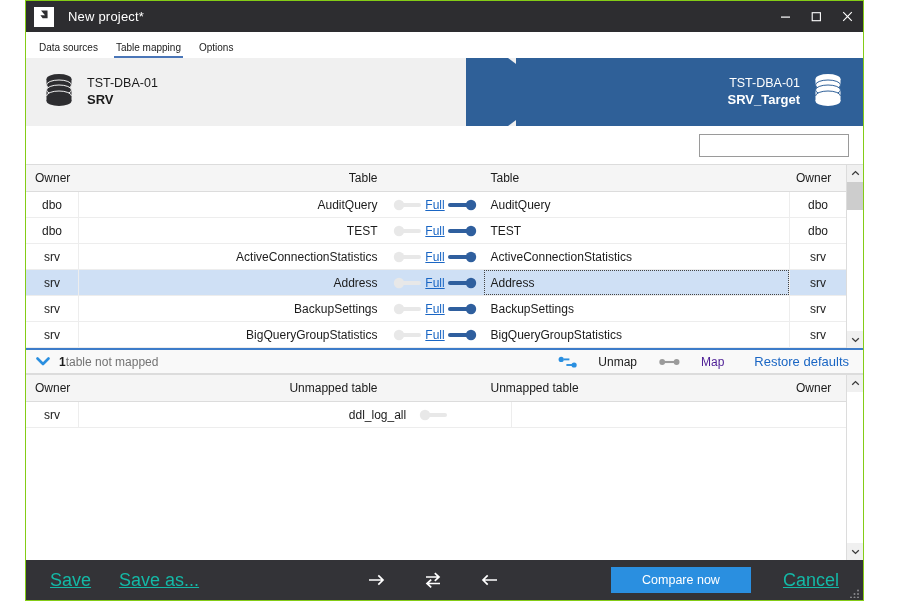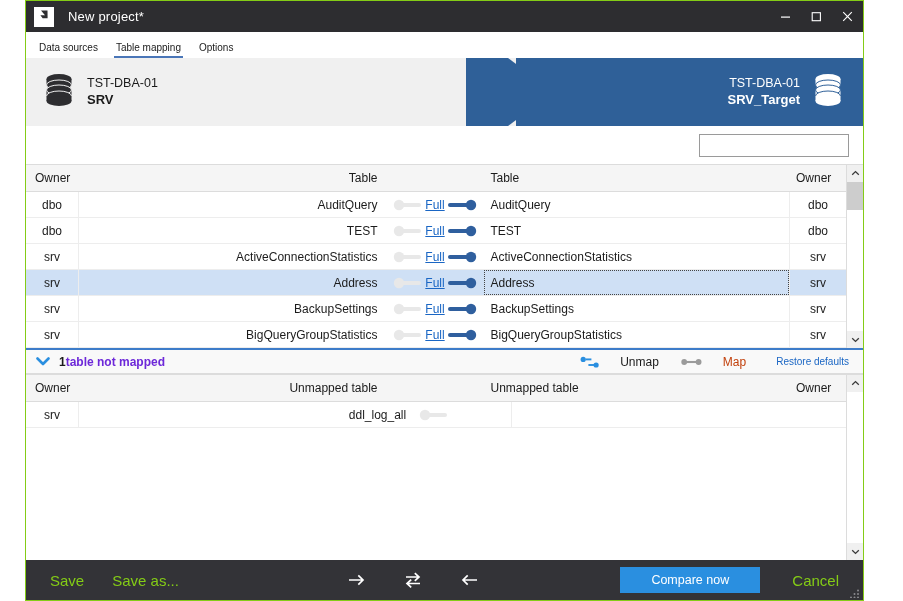--- a/index.html
+++ b/index.html
@@ -250,52 +250,53 @@
     border-bottom: 1px solid #dcdcdc;
     display: flex;
     align-items: center;
     font-size: 12px;
     color: #1b1b1b;
     flex: 0 0 auto;
     padding: 0 14px 0 10px;
   }
   .chev-toggle { display: flex; align-items: center; cursor: pointer; margin-right: 9px; }
   .notmapped-count { font-weight: bold; }
-  .notmapped-text { color: #6d28d9; font-weight: bold; }
+  .notmapped-text { color: #737373; }
   .midbar-spacer { flex: 1 1 auto; }
   .act-btn {
     display: flex; align-items: center; gap: 21px;
     margin-left: 22px;
     cursor: pointer;
   }
-  .act-btn.disabled { color: #c2410c; cursor: default; }
+  .act-btn.disabled { color: #4c1d95; cursor: default; }
   .restore-link {
     color: #1a66c4;
     margin-left: 30px;
     cursor: pointer;
-    font-size: 10px;
+    font-size: 13px;
   }
 
   
   .bottombar {
     height: 40px;
     background: #333337;
     display: flex;
     align-items: center;
     flex: 0 0 auto;
     position: relative;
     padding: 0 10px;
   }
   .bb-item {
-    color: #84cc16;
-    font-size: 15px;
+    color: #14b8a6;
+    font-size: 18px;
     padding: 0 14px;
     height: 28px;
     display: flex; align-items: center;
     cursor: pointer;
+    text-decoration: underline;
   }
   .bb-arrowgroup { display: flex; align-items: center; gap: 28px; margin-left: 150px; }
   .bb-arrow {
     width: 28px; height: 26px;
     display: flex; align-items: center; justify-content: center;
     cursor: pointer;
   }
   .bb-right { margin-left: auto; display: flex; align-items: center; gap: 18px; }
   .primary-btn {
     background: #2a8fe0;

